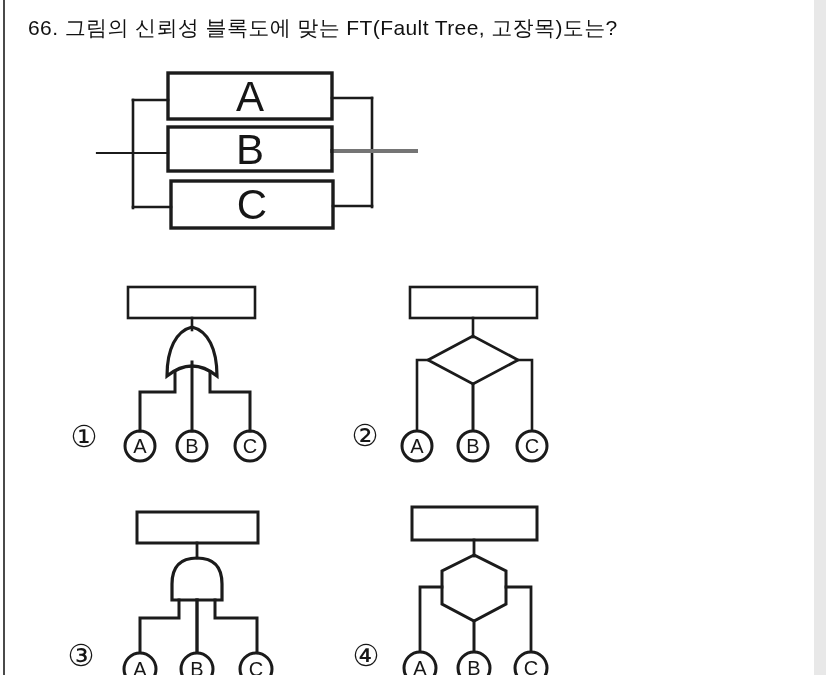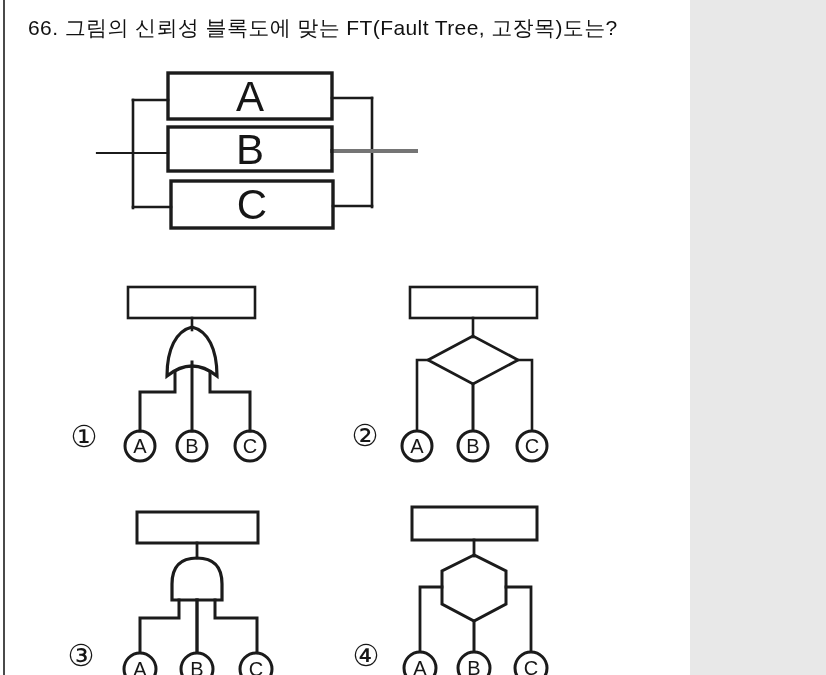--- a/index.html
+++ b/index.html
@@ -1,18 +1,18 @@
 <!DOCTYPE html>
 <html><head>
 <meta charset="utf-8">
 <style>
   html,body{margin:0;padding:0;background:#e8e8e8;}
   .page{
     position:relative;
-    width:690px;height:675px;
+    width:814px;height:675px;
     background:#ffffff;
     overflow:hidden;
     font-family:"Liberation Sans", sans-serif;
   }
   .page-border-left{
     position:absolute;left:3px;top:0;width:2px;height:675px;
     background:#4a4a4a;
   }
   .question-line{
     position:absolute;left:28px;top:14px;

